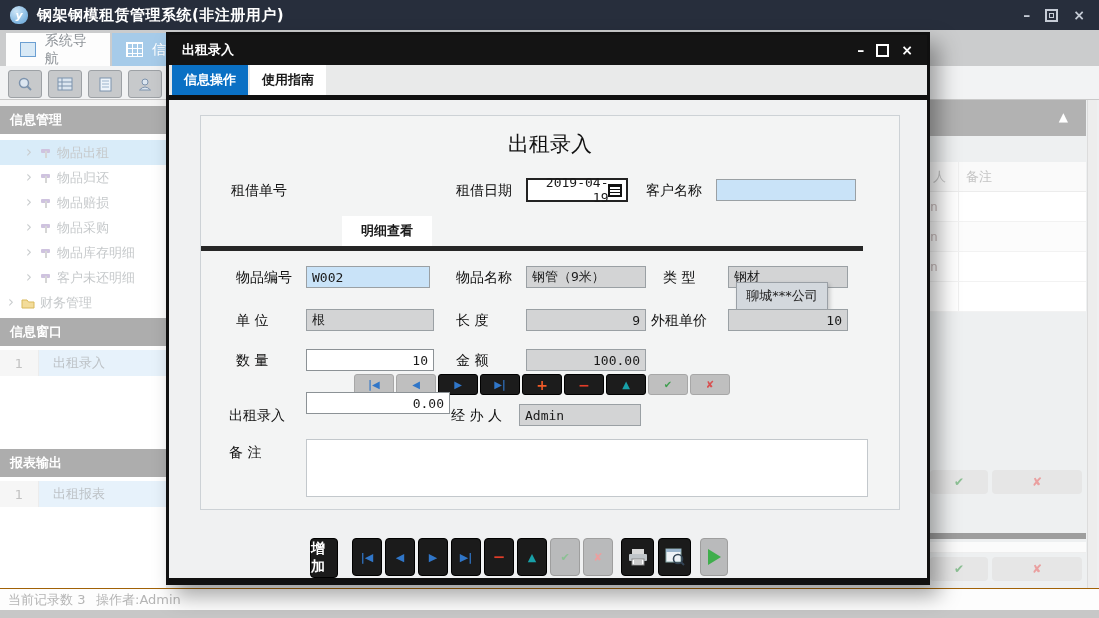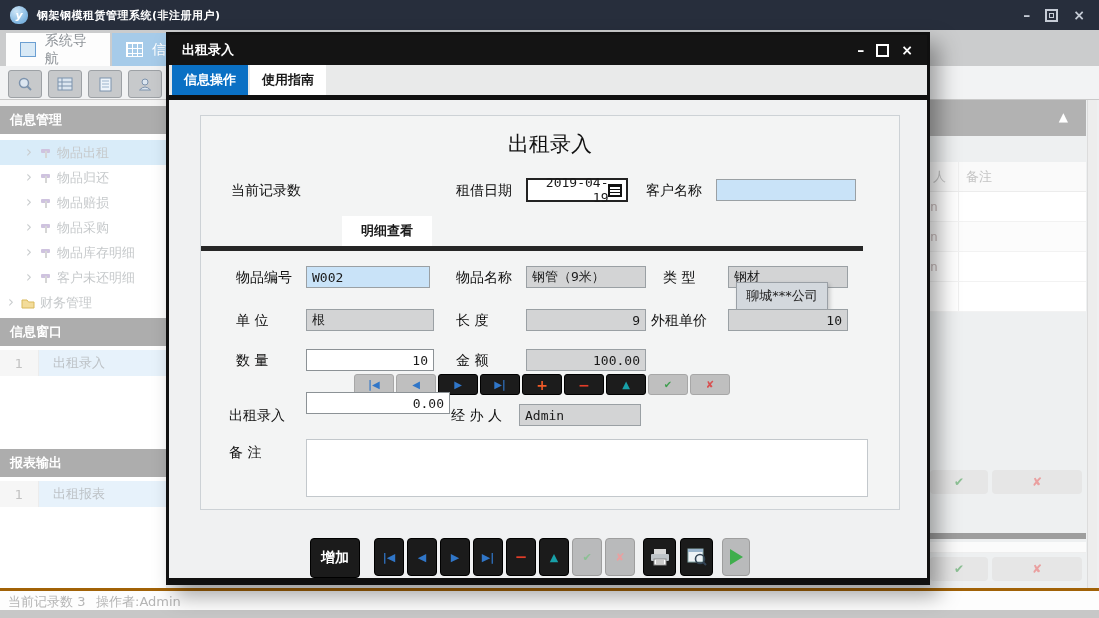--- a/index.html
+++ b/index.html
@@ -3,21 +3,21 @@
 <meta charset="utf-8">
 <style>
   html,body{margin:0;padding:0;background:#888;}
   .screen{position:relative;width:1099px;height:618px;overflow:hidden;background:#eef0f1;
           font-family:"DejaVu Sans","Liberation Sans",sans-serif;-webkit-font-smoothing:antialiased;}
   
   .titlebar{position:absolute;left:0;top:0;width:100%;height:30px;background:#272e3c;display:flex;align-items:center;}
   .logo{width:18px;height:18px;margin-left:10px;border-radius:50% 50% 45% 45%;
         background:radial-gradient(circle at 35% 30%,#cfe6f7,#7db4e0 70%);color:#fff;font-size:11px;
         font-style:italic;font-weight:bold;display:flex;align-items:center;justify-content:center;}
-  .title-text{color:#fff;font-size:11px;font-weight:bold;margin-left:9px;letter-spacing:.5px;}
+  .title-text{color:#fff;font-size:15px;font-weight:bold;margin-left:9px;letter-spacing:.5px;}
   .win-controls{position:absolute;right:14px;top:0;height:30px;display:flex;align-items:center;gap:15px;color:#c6ccd6;}
   .win-glyph{font-size:14px;font-weight:bold;line-height:1;}
   .restore-box{width:9px;height:9px;border:2px solid #c6ccd6;position:relative;}
   .restore-box:before{content:"";position:absolute;left:2px;top:2px;right:2px;bottom:2px;border:1px solid #c6ccd6;}
   
   .main-tabrow{position:absolute;left:0;top:30px;width:100%;height:36px;background:#cbcccd;}
   .main-tab{position:absolute;top:3px;height:33px;display:flex;align-items:center;gap:9px;padding:0 14px;font-size:14px;box-sizing:border-box;}
   .tab-nav{left:6px;width:104px;background:#fdfdfd;color:#8f9499;}
   .tab-info{left:112px;width:150px;background:#a6cbe9;color:#fff;}
   .sq-icon{width:15px;height:13px;border:1px solid #6b9fd2;background:#d8e9f6;}
@@ -47,21 +47,21 @@
   .bgp-header{position:absolute;left:930px;top:162px;width:156px;height:30px;background:#fafafa;border-bottom:1px solid #ececec;
               color:#c4c4c4;font-size:13px;box-sizing:border-box;}
   .bgp-row{position:absolute;left:930px;width:156px;height:30px;background:#fff;border-bottom:1px solid #f2f2f2;color:#c9bcbc;
            font-size:13px;box-sizing:border-box;font-family:"DejaVu Sans Mono",monospace;}
   .bgp-colline{position:absolute;left:28px;top:0;bottom:0;width:1px;background:#efefef;}
   .bgp-btn{position:absolute;height:24px;background:#e6e6e6;border-radius:4px;display:flex;align-items:center;justify-content:center;font-size:12px;}
   .bgp-div{position:absolute;left:930px;width:156px;height:6px;background:#9e9e9e;}
   .bgp-strip{position:absolute;left:930px;width:156px;height:11px;background:#fbfbfb;border-bottom:1px solid #eee;box-sizing:border-box;}
   .v-scroll{position:absolute;left:1087px;top:100px;width:10px;height:490px;background:#ededed;border-left:1px solid #dcdcdc;box-sizing:border-box;}
   
-  .statusbar{position:absolute;left:0;top:588px;width:100%;height:22px;background:#fdfdfd;border-top:3px solid #a16207;
+  .statusbar{position:absolute;left:0;top:588px;width:100%;height:22px;background:#fdfdfd;border-top:1px solid #a16207;
              font-size:13px;color:#b5b5b5;box-sizing:border-box;}
   .statusbar span{position:absolute;top:2px;}
   .bottom-strip{position:absolute;left:0;top:610px;width:100%;height:8px;background:#c7c7c7;}
   
   .dialog{position:absolute;left:166px;top:32px;width:764px;height:553px;box-sizing:border-box;background:#f0f1f2;
           border:3px solid #101010;border-bottom-width:7px;box-shadow:9px 11px 20px rgba(0,0,0,.35);}
   .dlg-title{position:absolute;left:0;top:0;width:100%;height:30px;background:#141414;display:flex;align-items:center;}
   .dlg-title-text{color:#fff;font-size:13px;font-weight:bold;margin-left:13px;}
   .dlg-controls{position:absolute;right:14px;top:0;height:30px;display:flex;align-items:center;gap:12px;color:#fff;}
   .max-box{width:9px;height:9px;border:2px solid #fff;}
@@ -91,21 +91,21 @@
            display:flex;align-items:center;justify-content:center;box-shadow:2px 2px 4px rgba(0,0,0,.18);}
   .navrow{position:absolute;display:flex;gap:2px;}
   .nav-btn{width:40px;height:21px;border-radius:3px;display:flex;align-items:center;justify-content:center;
            font-size:10px;font-weight:bold;box-sizing:border-box;}
   .nav-dark{background:#1c1c1c;border:1px solid #000;}
   .nav-gray{background:#bfbfbf;border:1px solid #a7a7a7;}
   .footer{position:absolute;left:141px;top:503px;display:flex;align-items:flex-start;}
   .f-btn{height:38px;border-radius:4px;display:flex;align-items:center;justify-content:center;box-sizing:border-box;font-weight:bold;}
   .f-dark{background:#1b1b1b;border:1px solid #000;}
   .f-gray{background:#b9babb;border:1px solid #9e9e9e;}
-  .f-add{width:50px;height:40px;color:#fff;font-size:14px;}
+  .f-add{width:28px;height:40px;color:#fff;font-size:14px;}
   .f-sm{width:30px;font-size:11px;}
   .play-tri{width:0;height:0;border-left:13px solid #3fae4c;border-top:8px solid transparent;border-bottom:8px solid transparent;}
   .c-blue{color:#3076c8;}.c-orange{color:#f05a28;}.c-red{color:#e03c28;}.c-teal{color:#18a0a8;}
   .c-green{color:#3f9e4f;}.c-dred{color:#d85050;}.c-fgreen{color:#8cc094;}.c-fred{color:#eaa0a0;}
 </style>
 </head>
 <body>
 
 <div class="screen">
 
@@ -295,21 +295,21 @@
     </div>
     <div class="dlg-tabs">
       <div class="dtab active">信息操作</div>
       <div class="dtab plain">使用指南</div>
     </div>
     <div class="dlg-strip"></div>
 
     <div class="panel">
       <div class="form-heading">出租录入</div>
 
-      <span class="lbl" style="left:30px;top:63px;">当前记录数</span>
+      <span class="lbl" style="left:30px;top:63px;">租借单号</span>
       <span class="lbl" style="left:255px;top:63px;">租借日期</span>
       <div class="fld fld-date" style="left:325px;top:62px;width:102px;">
         <span>2019-04-19</span>
         <span class="cal-icon"></span>
       </div>
       <span class="lbl" style="left:445px;top:63px;">客户名称</span>
       <input class="fld fld-blue" style="left: 515px; top: 63px; width: 140px;" value="">
 
       <div class="itab plain" style="left:141px;top:100px;width:90px;">明细查看</div>
       <div class="itab-strip" style="left:0;top:130px;width:662px;"></div>

